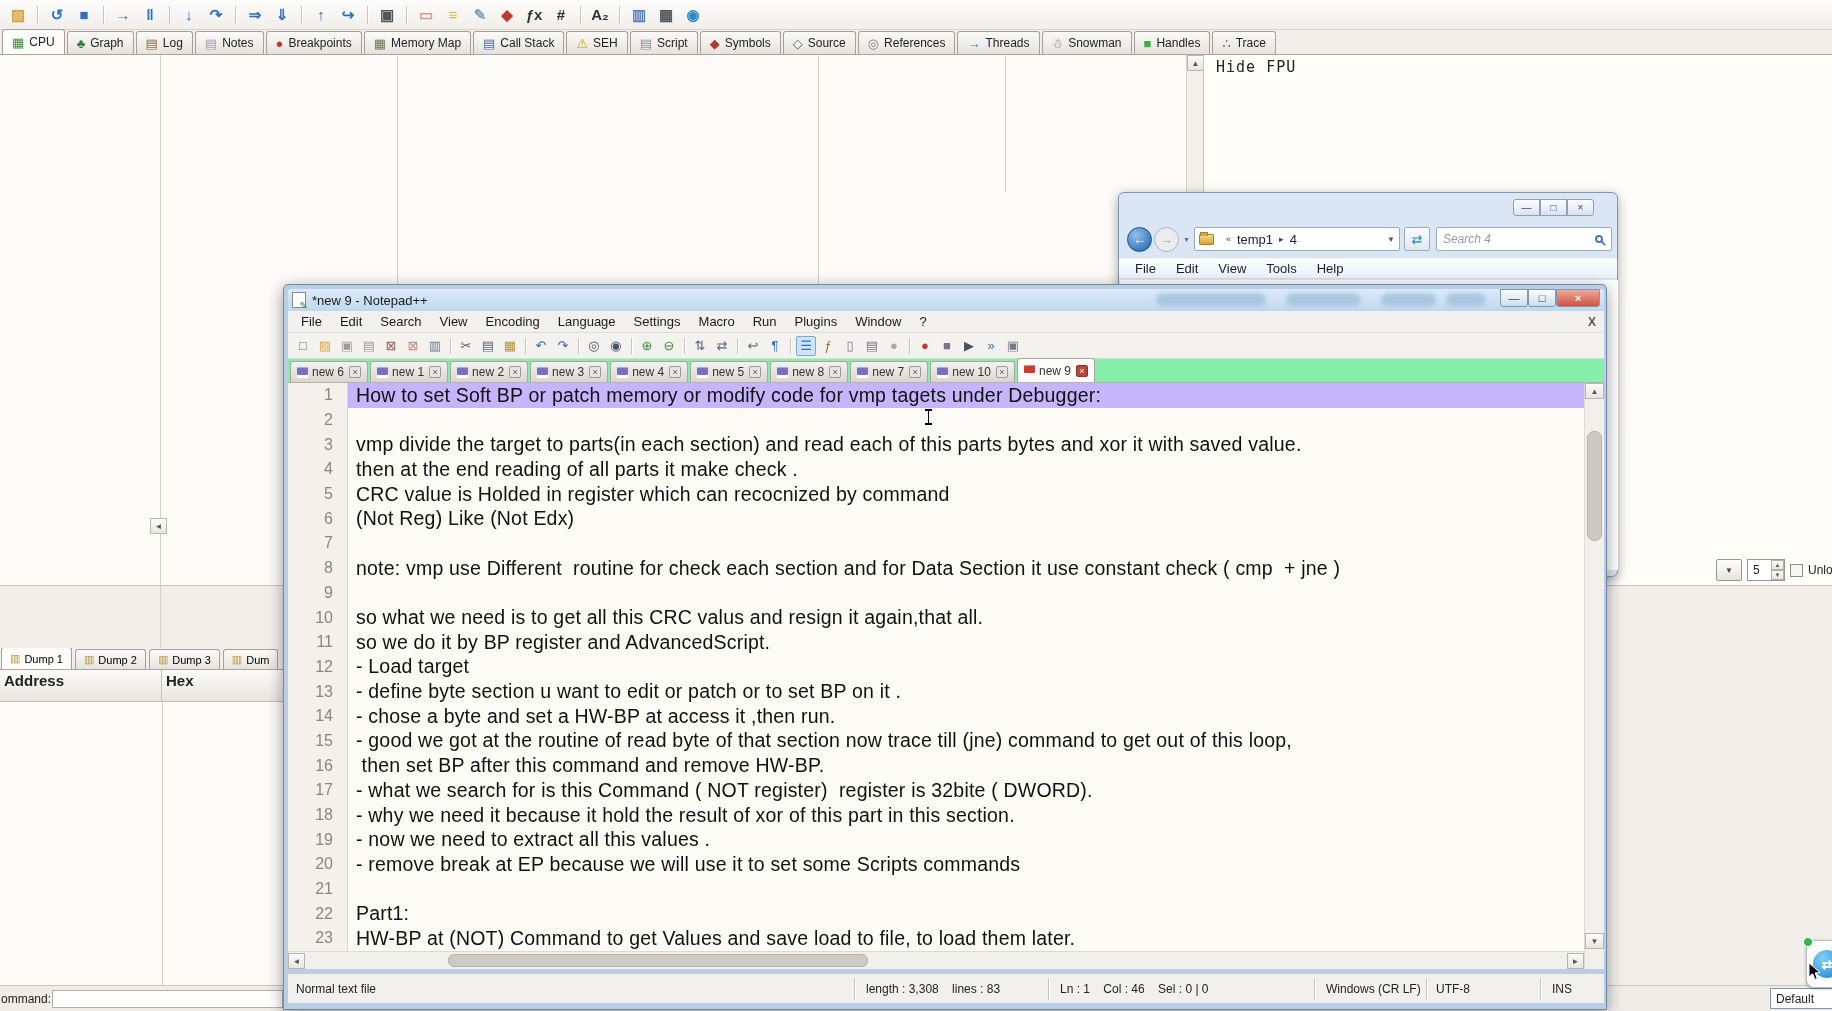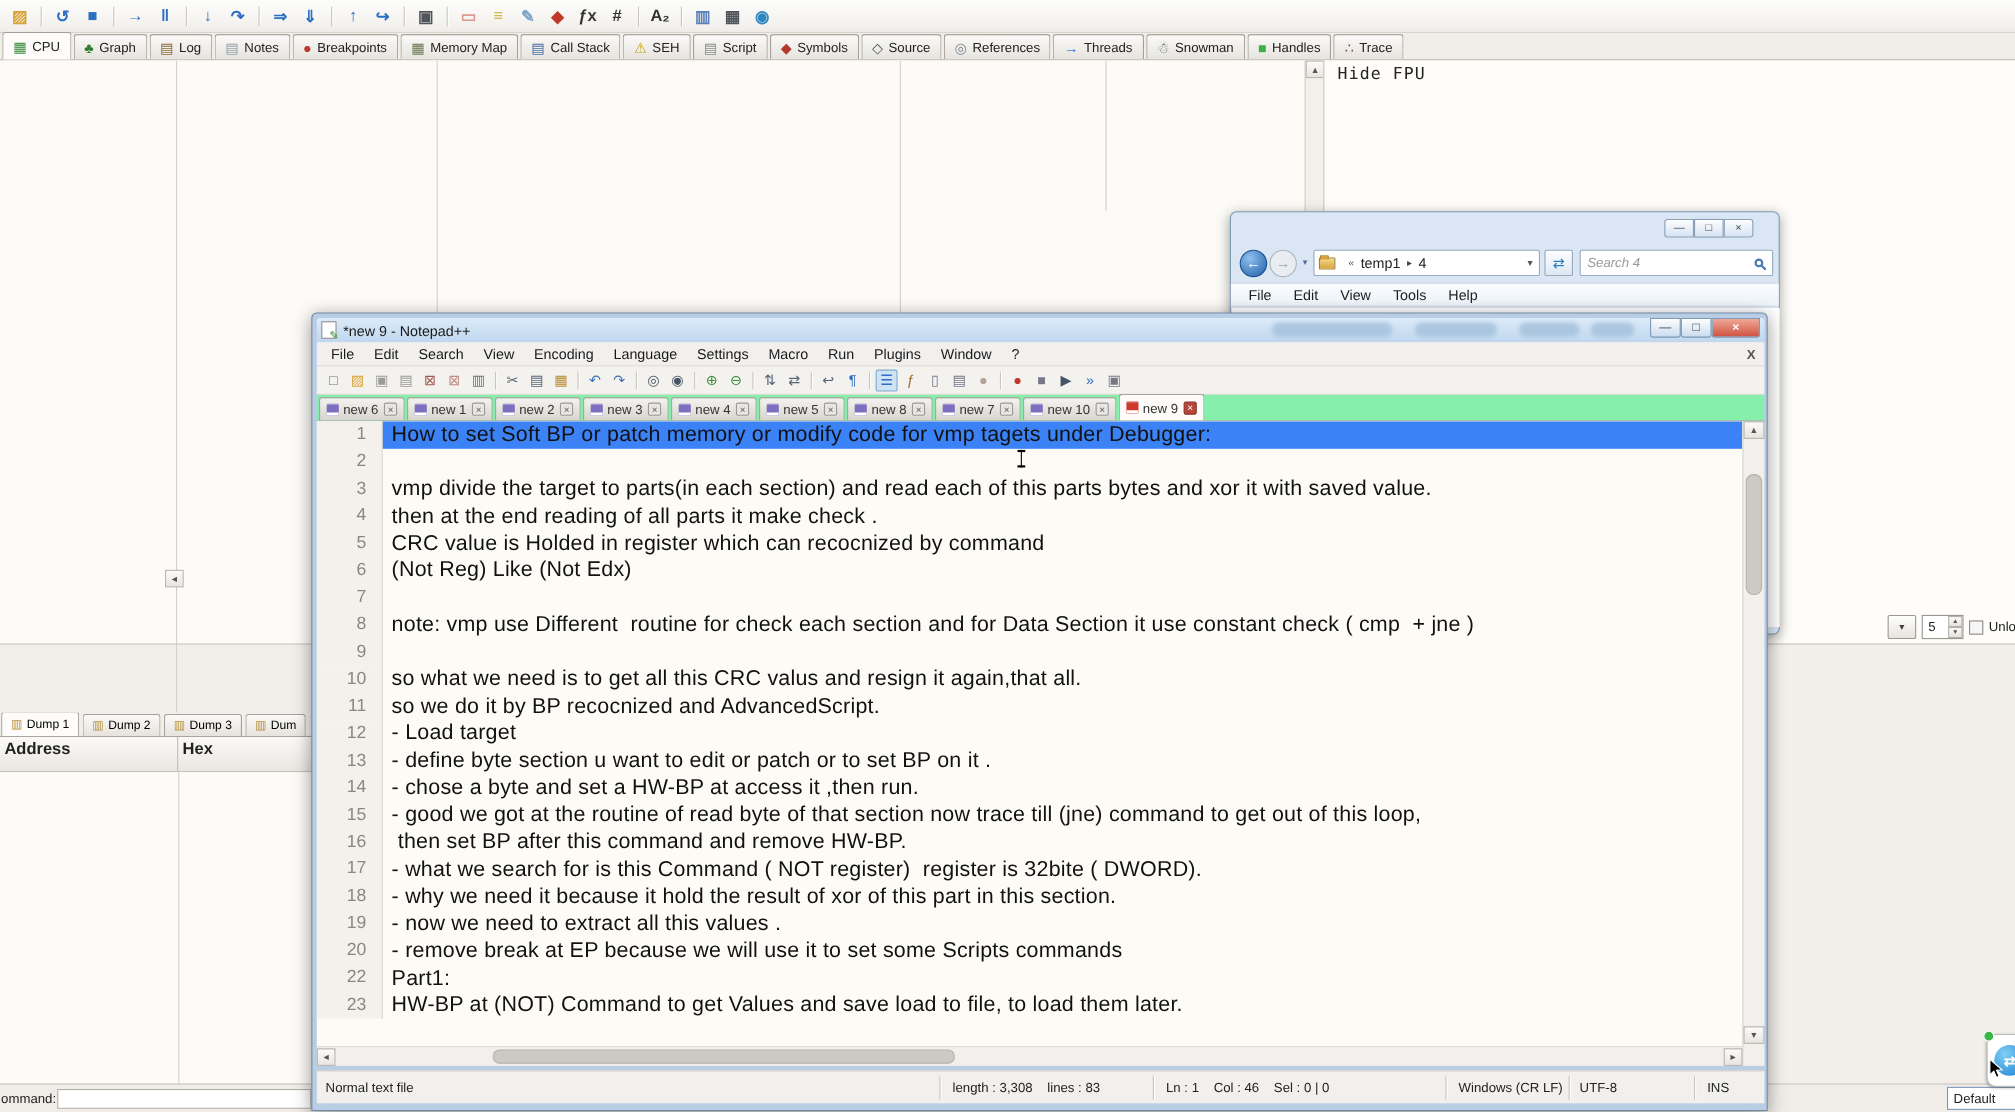--- a/index.html
+++ b/index.html
@@ -104,21 +104,21 @@
   .nptab{display:inline-flex;align-items:center;height:21px;padding:0 6px;margin-right:2px;border:1px solid #a8a49e;border-bottom:none;border-radius:3px 3px 0 0;background:linear-gradient(#f5f3f0,#d9d5d0);font-size:12px;color:#333;white-space:nowrap;}
   .nptab.active{background:#fdfcfa;height:24px;position:relative;z-index:2;}
   .floppy{width:11px;height:11px;border-radius:1px;margin-right:4px;box-shadow:inset 0 -3px 0 #fff,inset 0 1px 0 rgba(255,255,255,.4);}
   .ntclose{width:12px;height:12px;margin-left:5px;border:1px solid #999;background:#e8e6e2;color:#555;font-size:9px;line-height:10px;text-align:center;border-radius:2px;}
   .nptab.active .ntclose{background:#b5483a;color:#fff;border-color:#8a3327;}
 
   .np-editor{position:absolute;left:0;top:94px;width:1296px;height:568px;background:#fdfbf5;overflow:hidden;}
   .row{display:flex;height:24.7px;align-items:center;}
   .ln{width:60px;text-align:right;padding-right:14px;font-size:16px;color:#8a8680;background:#f4f1ec;height:100%;display:flex;align-items:center;justify-content:flex-end;border-right:1px solid #dcd8d2;flex:none;}
   .txt{flex:1;font-size:19.5px;letter-spacing:.2px;color:#111;white-space:pre;padding-left:8px;height:100%;display:flex;align-items:center;overflow:hidden;}
-  .txt.hl{background:#3b82f6;}
+  .txt.hl{background:#c4b5fd;}
   .ibeam{position:absolute;width:9px;height:16px;background:
     linear-gradient(#000,#000) 50% 50%/1px 100% no-repeat,
     linear-gradient(#000,#000) 50% 0/7px 2px no-repeat,
     linear-gradient(#000,#000) 50% 100%/7px 2px no-repeat;}
   .np-vscroll{position:absolute;left:1296px;top:94px;width:20px;height:586px;background:#f2f0ec;border-left:1px solid #ddd9d4;}
   .np-vscroll .scrollbtn{width:19px;}
   .vthumb{position:absolute;left:2px;top:48px;width:15px;height:110px;background:#cdc9c3;border:1px solid #b5b1ab;border-radius:7px;}
   .np-hscroll{position:absolute;left:0;top:662px;width:1296px;height:18px;background:#f2f0ec;border-top:1px solid #ddd9d4;}
   .hbtn{position:absolute;top:1px;width:17px;height:16px;display:flex;align-items:center;justify-content:center;font-size:8px;color:#555;background:linear-gradient(#fcfbfa,#e8e5e0);border:1px solid #b9b5af;}
   .hthumb{position:absolute;left:160px;top:2px;width:420px;height:13px;background:#cdc9c3;border:1px solid #b5b1ab;border-radius:6px;}
@@ -515,21 +515,21 @@
           <div class="row">
             <div class="ln">9</div>
             <div class="txt"></div>
           </div>
           <div class="row">
             <div class="ln">10</div>
             <div class="txt">so what we need is to get all this CRC valus and resign it again,that all.</div>
           </div>
           <div class="row">
             <div class="ln">11</div>
-            <div class="txt">so we do it by BP recocnized and AdvancedScript.</div>
+            <div class="txt">so we do it by BP register and AdvancedScript.</div>
           </div>
           <div class="row">
             <div class="ln">12</div>
             <div class="txt">- Load target</div>
           </div>
           <div class="row">
             <div class="ln">13</div>
             <div class="txt">- define byte section u want to edit or patch or to set BP on it .</div>
           </div>
           <div class="row">
@@ -552,20 +552,24 @@
             <div class="ln">18</div>
             <div class="txt">- why we need it because it hold the result of xor of this part in this section.</div>
           </div>
           <div class="row">
             <div class="ln">19</div>
             <div class="txt">- now we need to extract all this values .</div>
           </div>
           <div class="row">
             <div class="ln">20</div>
             <div class="txt">- remove break at EP because we will use it to set some Scripts commands</div>
+          </div>
+          <div class="row">
+            <div class="ln">21</div>
+            <div class="txt"></div>
           </div>
           <div class="row">
             <div class="ln">22</div>
             <div class="txt">Part1:</div>
           </div>
           <div class="row">
             <div class="ln">23</div>
             <div class="txt">HW-BP at (NOT) Command to get Values and save load to file, to load them later.</div>
           </div>
         </div>

